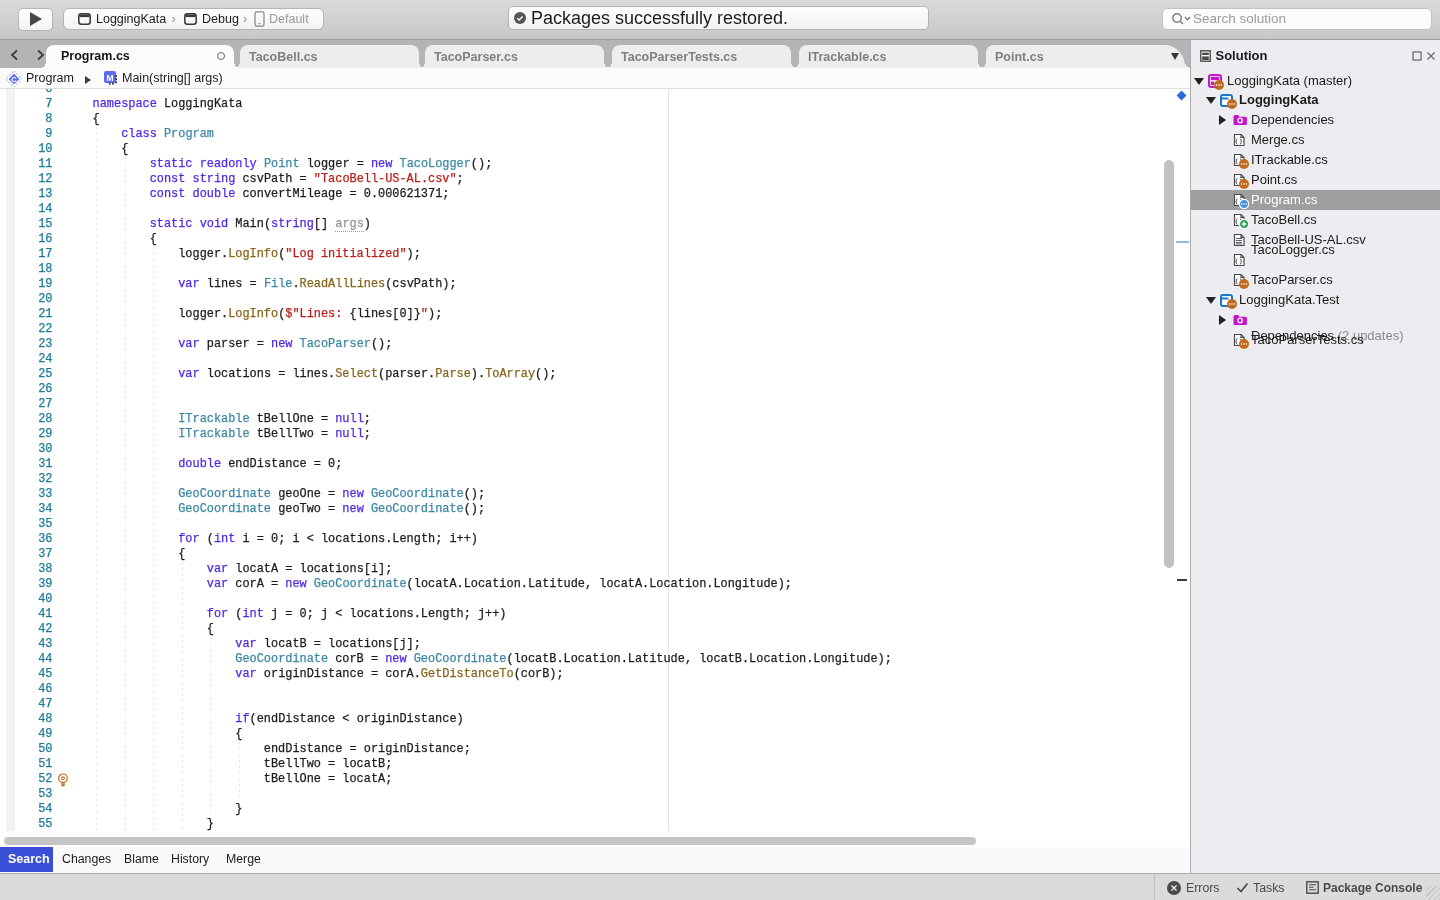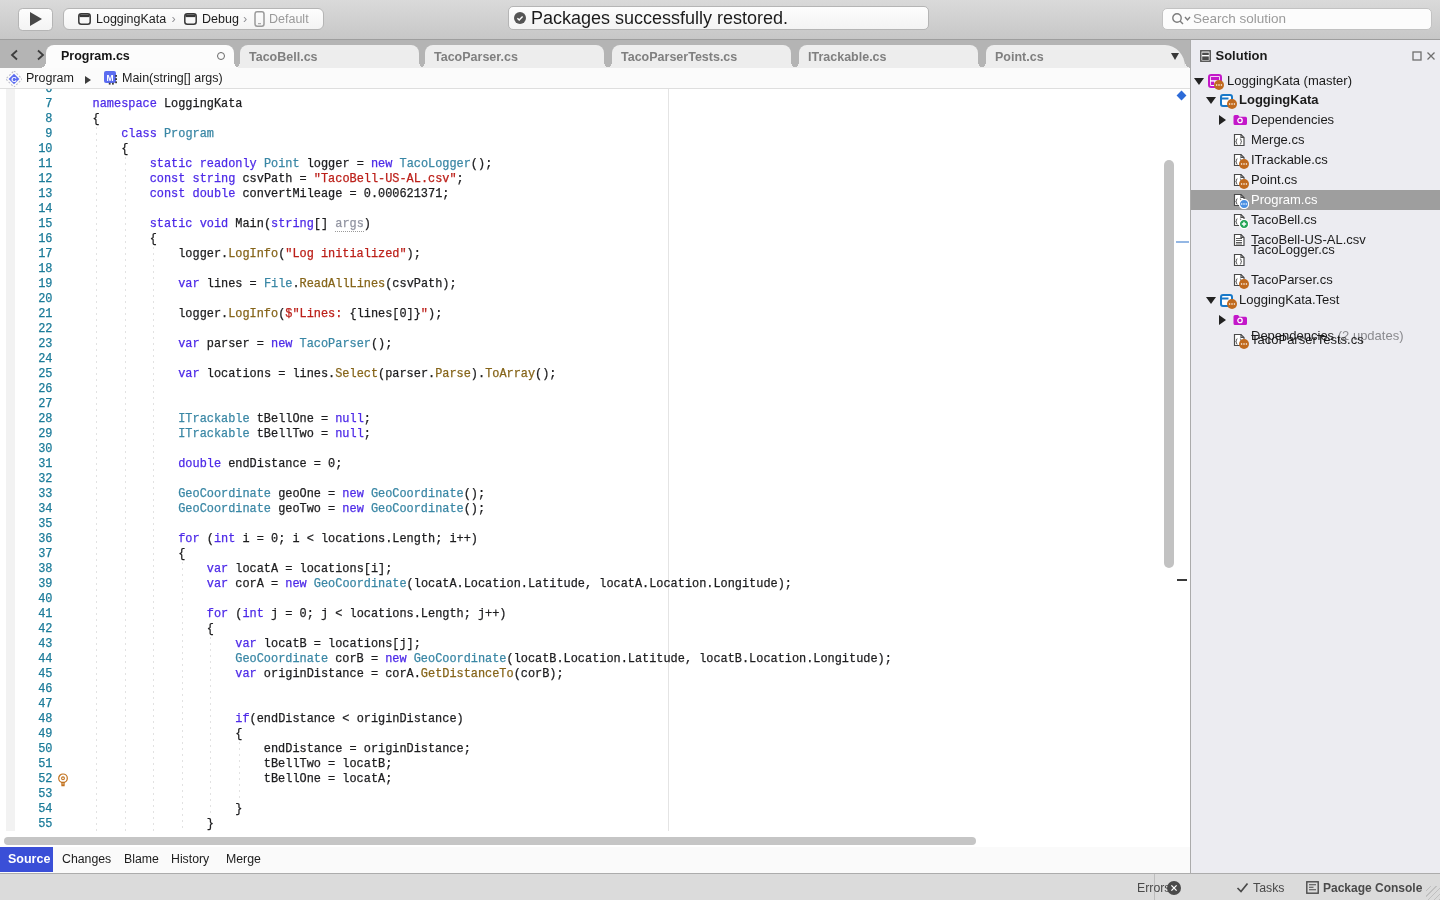--- a/index.html
+++ b/index.html
@@ -290,21 +290,21 @@
   <div id="diamond"></div>
   <div id="bluemark"></div>
   <div id="darkmark"></div>
 </div>
 
 <div id="hscrollzone" class="abs">
     <div id="hbar"></div>
   </div>
 <div id="btabs" class="abs">
   <div id="srctab">
-      <span>Source</span>
+      <span>Search</span>
     </div>
   <div class="btab" style="left:62px;">Changes</div>
   <div class="btab" style="left:124px;">Blame</div>
   <div class="btab" style="left:171px;">History</div>
   <div class="btab" style="left:226px;">Merge</div>
 </div>
 
 <div id="panel" class="abs">
 <svg class="abs" style="left:9px;top:10px;" width="11" height="12" viewBox="0 0 11 12">
       <rect x="0.8" y="0.8" width="9.4" height="10.4" fill="#fff" stroke="#4a4a4a" stroke-width="1.4"></rect>
@@ -458,21 +458,21 @@
 <div class="lbl" style="left:60px;top:290px;font-weight:normal;color:#1b1b1b;">TacoParserTests.cs</div>
 </div>
 
 <div id="status" class="abs">
   <div id="statdiv"></div>
   <div id="grip"></div>
 <svg class="abs" style="left:1167px;top:7px;" width="14" height="14" viewBox="0 0 14 14">
       <circle cx="7" cy="7" r="7" fill="#4a4a4a"></circle>
       <path d="M4.4 4.4 l5.2 5.2 M9.6 4.4 l-5.2 5.2" stroke="#fff" stroke-width="1.3"></path>
     </svg>
-<div class="stxt" style="left:1137px;top:1px;">Errors</div>
+<div class="stxt" style="left:1186px;top:1px;">Errors</div>
 <svg class="abs" style="left:1236px;top:8px;" width="13" height="11" viewBox="0 0 13 11">
       <path d="M1.5 6 l3.5 3.5 L11.5 1.5" fill="none" stroke="#4a4a4a" stroke-width="1.7"></path>
     </svg>
 <div class="stxt" style="left:1253px;top:1px;">Tasks</div>
 <svg class="abs" style="left:1306px;top:7px;" width="13" height="13" viewBox="0 0 13 13">
       <rect x="0.8" y="0.8" width="11.4" height="11.4" fill="none" stroke="#4a4a4a" stroke-width="1.4"></rect>
       <path d="M3 3.8 h7 M3 6.3 h4.5 M3 8.8 h7" stroke="#4a4a4a" stroke-width="1.1"></path>
     </svg>
 <div class="stxt" style="left:1323px;top:1px;font-weight:bold;font-size:12px;">Package Console</div>
 </div>

